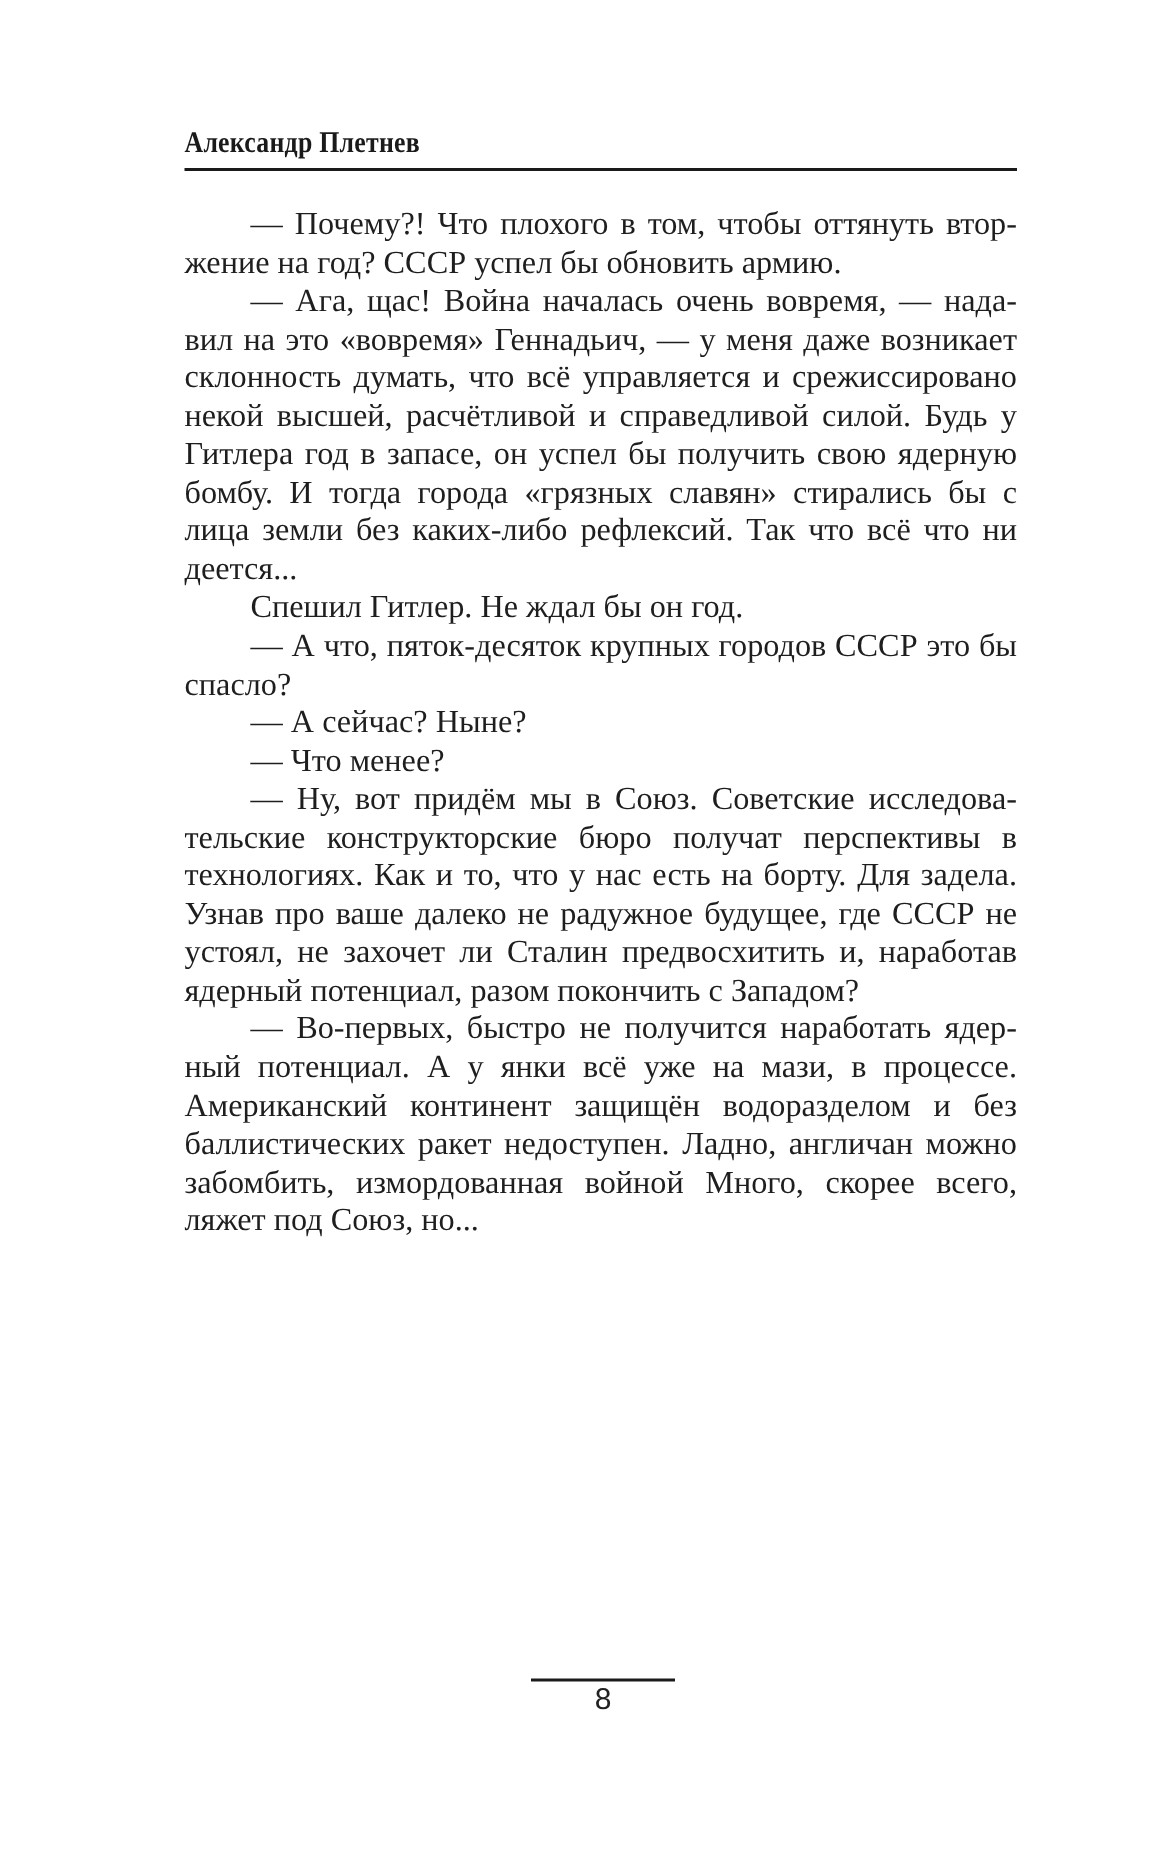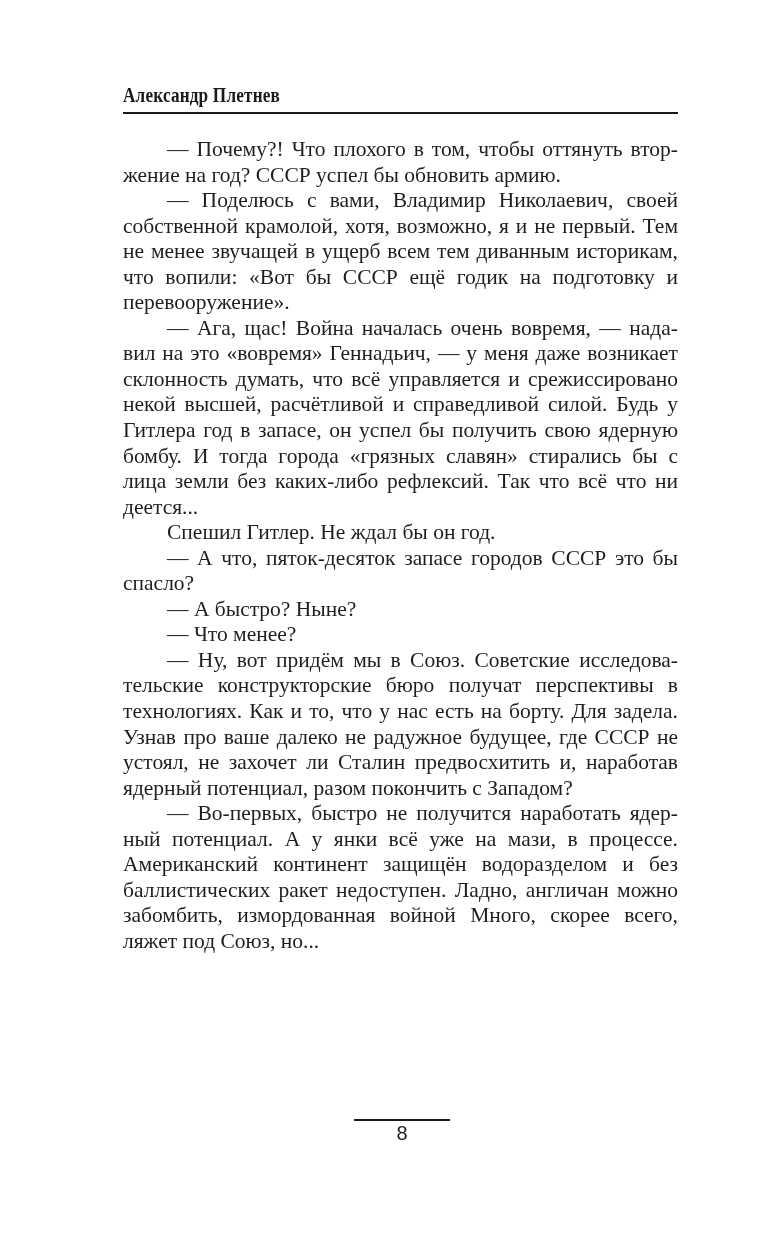--- a/index.html
+++ b/index.html
@@ -27,25 +27,24 @@
 </style>
 </head>
 <body>
 
 <div class="page">
   <div class="running-head">Александр Плетнев</div>
   <div class="head-rule"></div>
 
   <div class="body-text">
     <p class="para">— Почему?! Что плохого в том, чтобы оттянуть втор­жение на год? СССР успел бы обновить армию.</p>
-    <p class="para">— Поделюсь с вами, Владимир Николаевич, своей собственной крамолой, хотя, возможно, я и не первый. Тем не менее звучащей в ущерб всем тем диванным исто­рикам, что вопили: «Вот бы СССР ещё годик на подго­товку и перевооружение».</p>
     <p class="para">— Ага, щас! Война началась очень вовремя, — нада­вил на это «вовремя» Геннадьич, — у меня даже возника­ет склонность думать, что всё управляется и срежиссиро­вано некой высшей, расчётливой и справедливой силой. Будь у Гитлера год в запасе, он успел бы получить свою ядерную бомбу. И тогда города «грязных славян» стира­лись бы с лица земли без каких-либо рефлексий. Так что всё что ни деется...</p>
     <p class="para">Спешил Гитлер. Не ждал бы он год.</p>
-    <p class="para">— А что, пяток-десяток запасе городов СССР это бы спасло?</p>
-    <p class="para">— А быстро? Ныне?</p>
+    <p class="para">— А что, пяток-десяток крупных городов СССР это бы спасло?</p>
+    <p class="para">— А сейчас? Ныне?</p>
     <p class="para">— Что менее?</p>
     <p class="para">— Ну, вот придём мы в Союз. Советские исследова­тельские конструкторские бюро получат перспективы в технологиях. Как и то, что у нас есть на борту. Для за­дела. Узнав про ваше далеко не радужное будущее, где СССР не устоял, не захочет ли Сталин предвосхитить и, наработав ядерный потенциал, разом покончить с За­падом?</p>
     <p class="para">— Во-первых, быстро не получится наработать ядер­ный потенциал. А у янки всё уже на мази, в процессе. Американский континент защищён водоразделом и без баллистических ракет недоступен. Ладно, англичан мож­но забомбить, измордованная войной Много, скорее все­го, ляжет под Союз, но...</p>
   </div>
 </div>
 
 <div class="folio-rule"></div>
 <div class="folio">8</div>
 
 </body></html>

